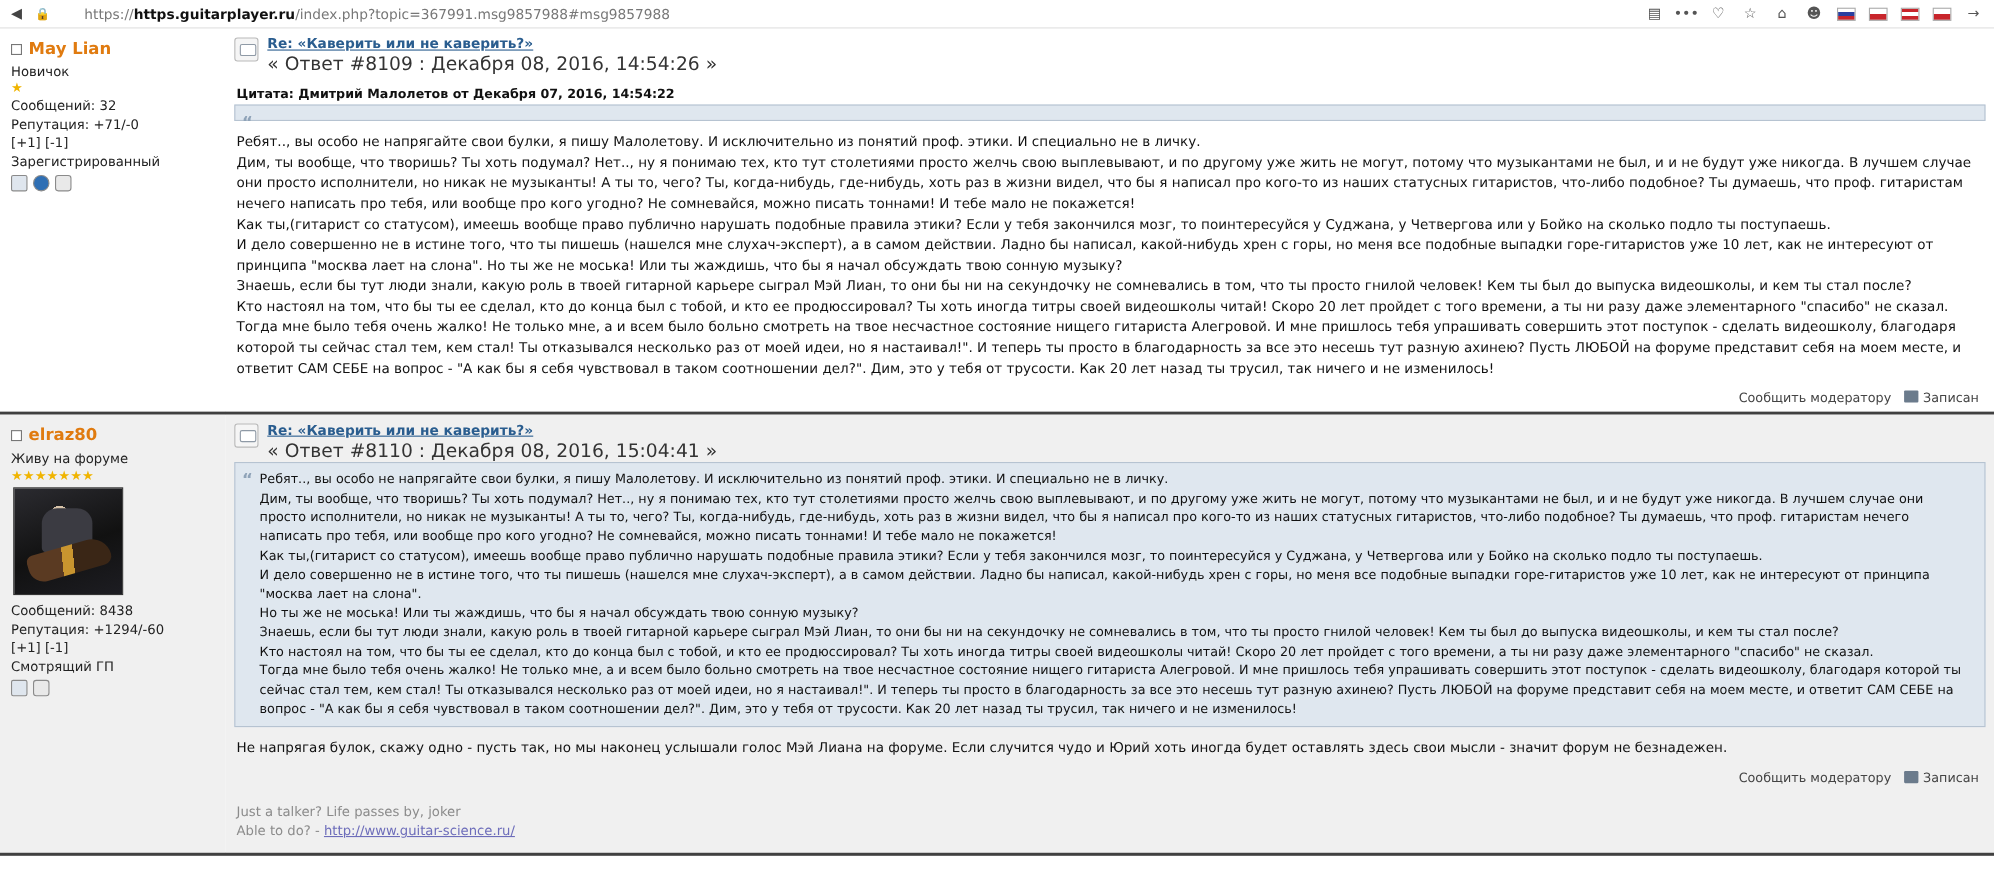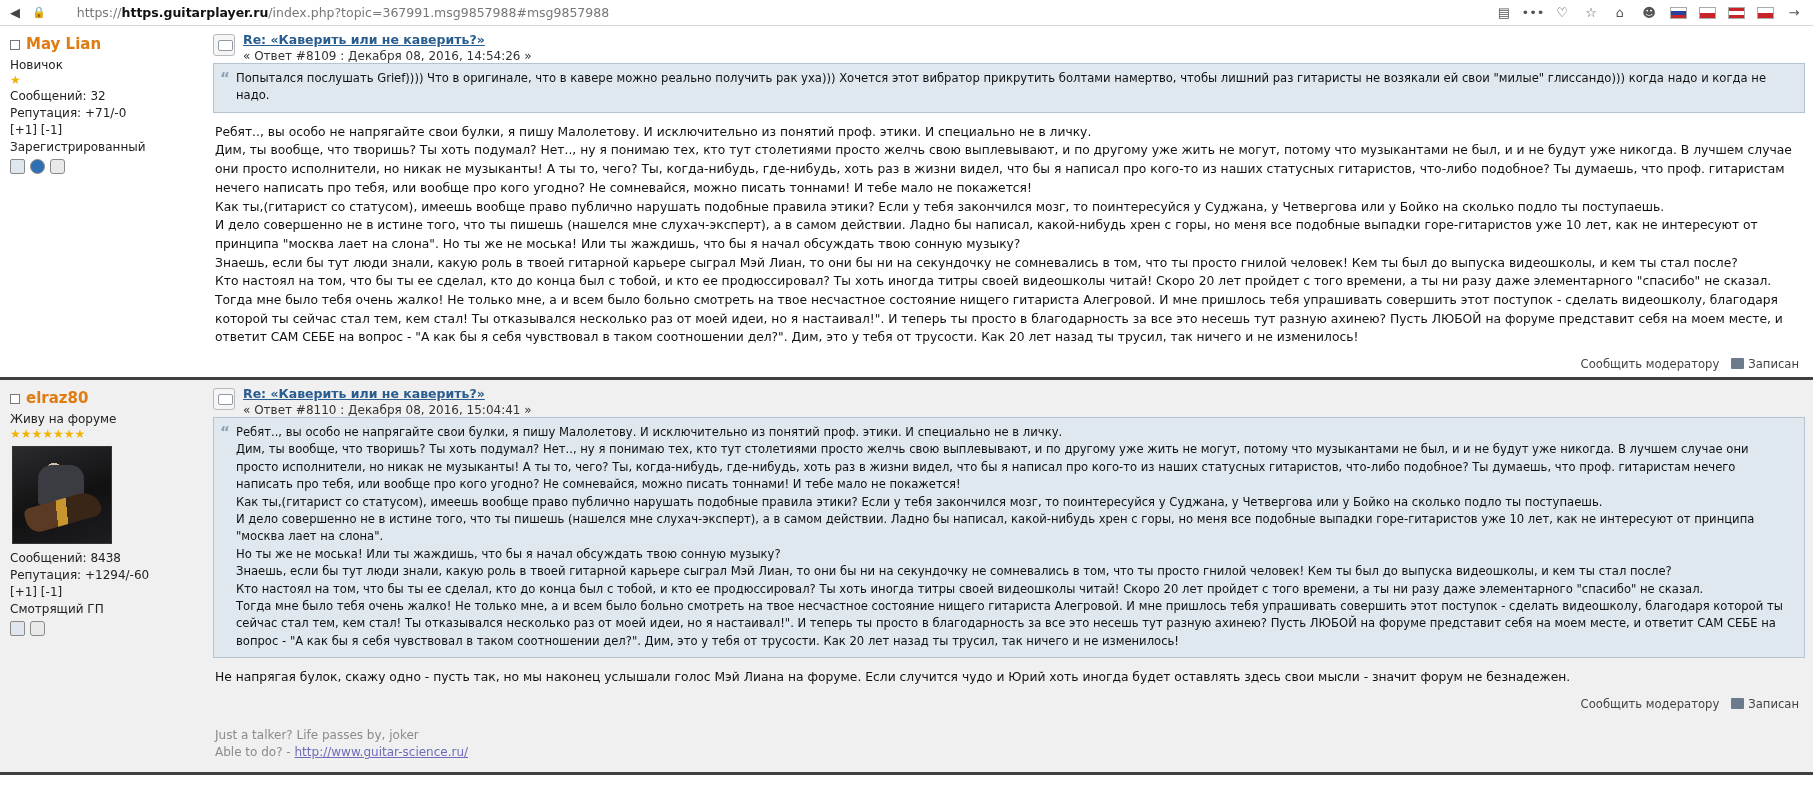--- a/index.html
+++ b/index.html
@@ -119,21 +119,21 @@
   .msgicon {
     width:22px;height:22px;margin-top:2px;
     background:#f5f5f5;border:1px solid #b9b9b9;border-radius:3px;
     position:relative; flex:0 0 22px;
   }
   .msgicon:after{
     content:"";position:absolute;left:4px;top:5px;width:13px;height:9px;
     border:1px solid #8f9aa6;border-radius:2px;background:#fff;
   }
   .subject a { color:#2a5d8f; font-weight:bold; text-decoration:underline; font-size:12.5px;text-align:right;}
-  .submeta { color:#333; font-size:12px; margin-top:2px;}
+  .submeta { color:#333; font-size:17px; margin-top:2px;}
 
   .quote-head { font-weight:bold; font-size:11.5px; color:#111; margin:9px 0 3px 2px;}
   .quote {
     background:#dfe7ef;
     border:1px solid #b6c3d1;
     padding:6px 10px 7px 22px;
     position:relative;
     font-size:11.6px;
     line-height:1.5;
     color:#111;
@@ -221,23 +221,23 @@
 
     <div class="body">
       <div class="subject-row">
         <div class="msgicon"></div>
         <div>
           <div class="subject"><a href="#">Re: «Каверить или не каверить?»</a></div>
           <div class="submeta">« Ответ #8109 : Декабря 08, 2016, 14:54:26 »</div>
         </div>
       </div>
 
+      <div class="quote-head">Цитата: Дмитрий Малолетов от Декабря 07, 2016, 14:54:22</div>
       <div class="quote">
         <span class="qmark">“</span>
-        <p>Попытался послушать Grief)))) Что в оригинале, что в кавере можно реально получить рак уха)))  Хочется этот вибратор прикрутить болтами намертво, чтобы лишний раз гитаристы не возякали ей свои "милые" глиссандо))) когда надо и когда не надо.</p>
       </div>
 
       <div class="posttext">
         <p>Ребят.., вы особо не напрягайте свои булки, я пишу Малолетову. И исключительно из понятий проф. этики. И специально не в личку.</p>
         <p>Дим, ты вообще, что творишь? Ты хоть подумал? Нет.., ну я понимаю тех, кто тут столетиями просто желчь свою выплевывают, и по другому уже жить не могут, потому что музыкантами не был, и и не будут уже никогда. В лучшем случае они просто исполнители, но никак не музыканты! А ты то, чего? Ты, когда-нибудь, где-нибудь, хоть раз в жизни видел, что бы я написал про кого-то из наших статусных гитаристов, что-либо подобное? Ты думаешь, что проф. гитаристам нечего написать про тебя, или вообще про кого угодно? Не сомневайся, можно писать тоннами! И тебе мало не покажется!</p>
         <p>Как ты,(гитарист со статусом), имеешь вообще право публично нарушать подобные правила этики? Если у тебя закончился мозг, то поинтересуйся у Суджана, у Четвергова или у Бойко на сколько подло ты поступаешь.</p>
         <p>И дело совершенно не в истине того, что ты пишешь (нашелся мне слухач-эксперт), а в самом действии. Ладно бы написал, какой-нибудь хрен с горы, но меня все подобные выпадки горе-гитаристов уже 10 лет, как не интересуют от принципа "москва лает на слона". Но ты же не моська! Или ты жаждишь, что бы я начал обсуждать твою сонную музыку?</p>
         <p>Знаешь, если бы тут люди знали, какую роль в твоей гитарной карьере сыграл Мэй Лиан, то они бы ни на секундочку не сомневались в том, что ты просто гнилой человек! Кем ты был до выпуска видеошколы, и кем ты стал после?</p>
         <p>Кто настоял на том, что бы ты ее сделал, кто до конца был с тобой, и кто ее продюссировал? Ты хоть иногда титры своей видеошколы читай! Скоро 20 лет пройдет с того времени, а ты ни разу даже элементарного "спасибо" не сказал.</p>
         <p>Тогда мне было тебя очень жалко! Не только мне, а и всем было больно смотреть на твое несчастное состояние нищего гитариста Алегровой. И мне пришлось тебя упрашивать совершить этот поступок - сделать видеошколу, благодаря которой ты сейчас стал тем, кем стал! Ты отказывался несколько раз от моей идеи, но я настаивал!". И теперь ты просто в благодарность за все это несешь тут разную ахинею? Пусть ЛЮБОЙ на форуме представит себя на моем месте, и ответит САМ СЕБЕ на вопрос -  "А как бы я себя чувствовал в таком соотношении дел?". Дим, это у тебя от трусости. Как 20 лет назад ты трусил, так ничего и не изменилось!</p>

